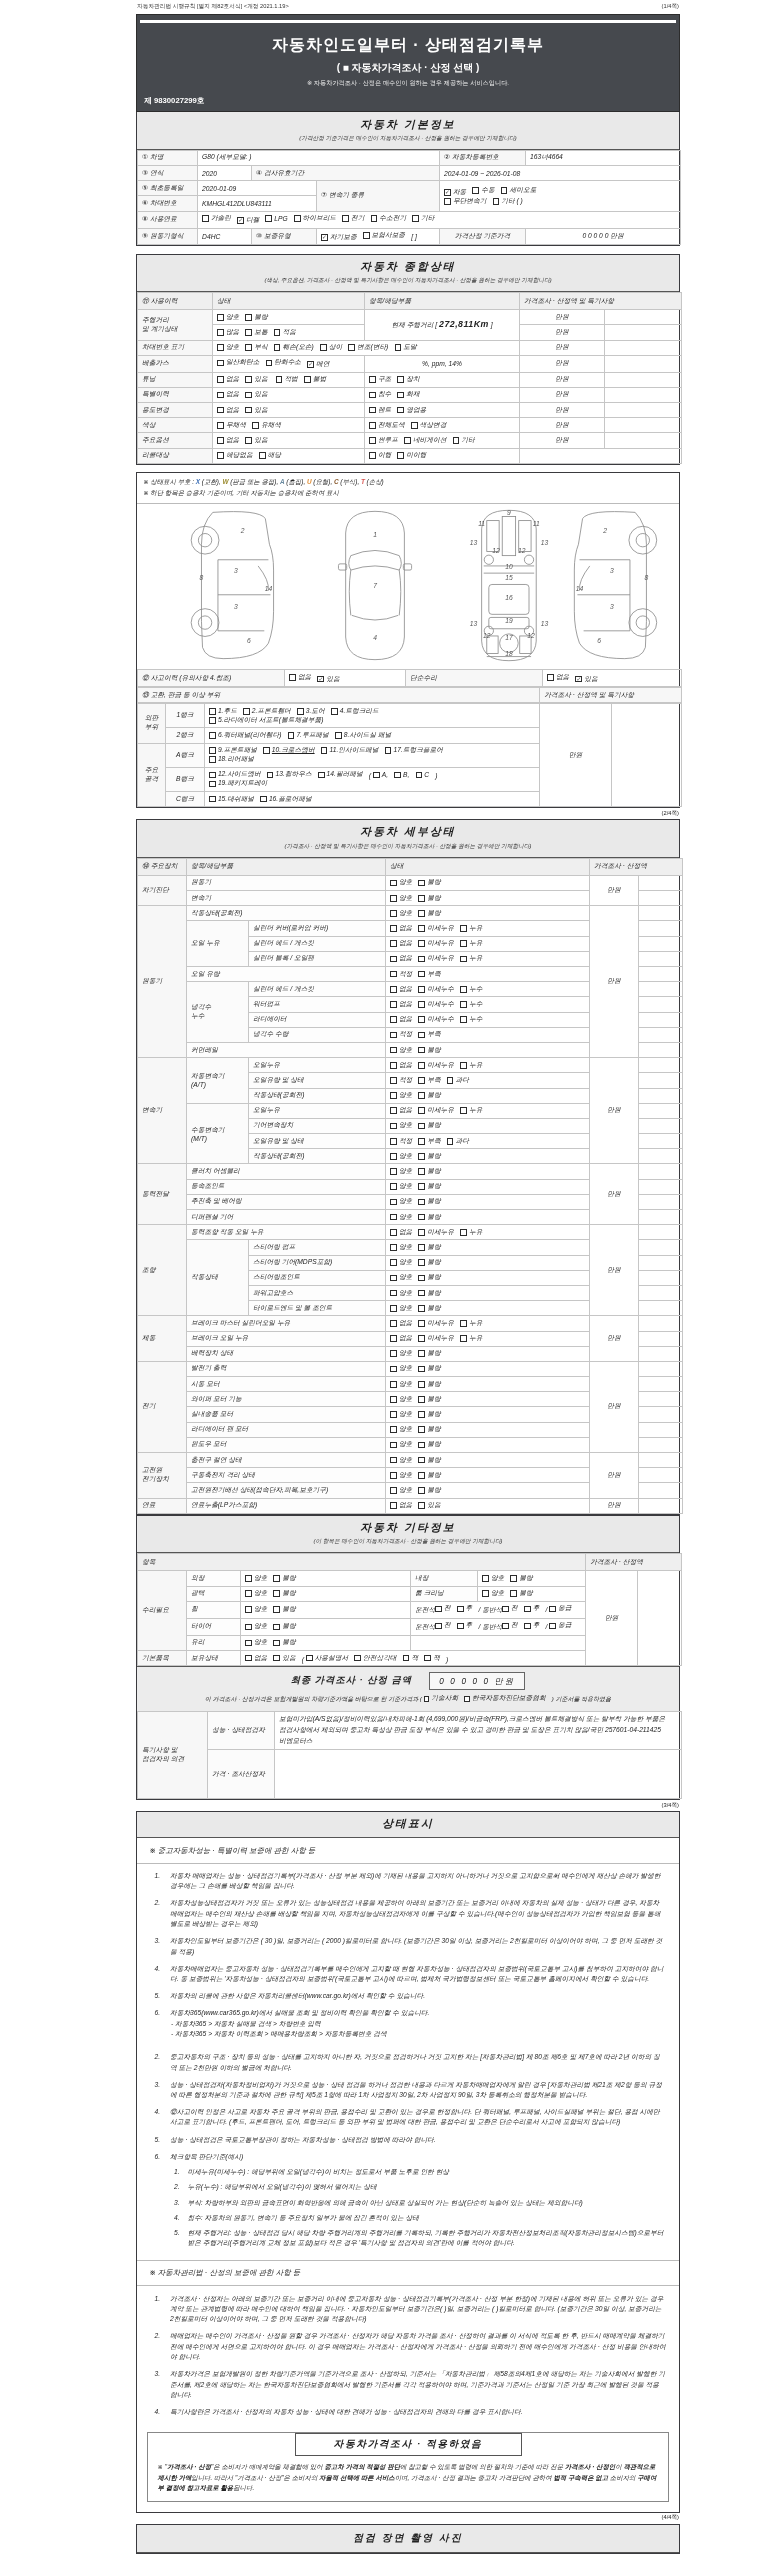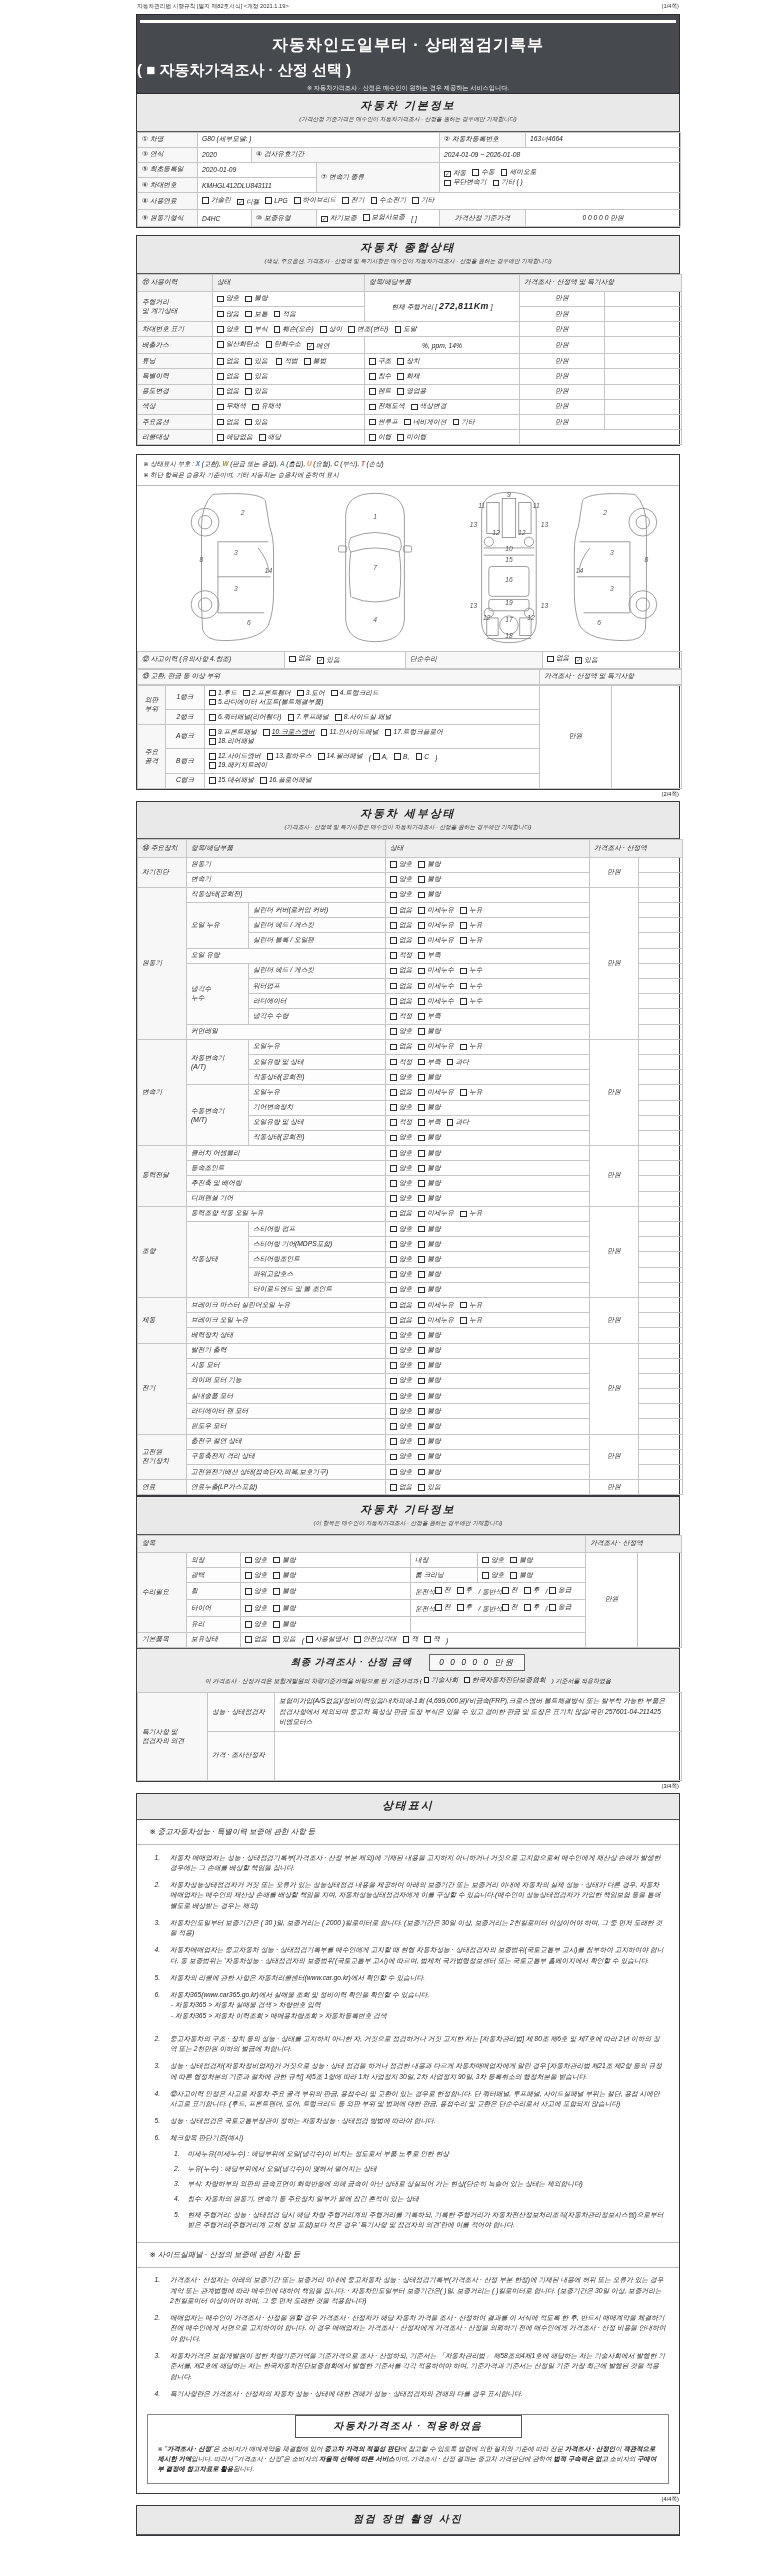--- a/index.html
+++ b/index.html
@@ -8,21 +8,21 @@
     width:773px; min-height:2576px; position:relative;
     font-family:"Liberation Sans","DejaVu Sans",sans-serif;
     color:#222; font-size:6.7px;
   }
   .doc { width:544px; margin-left:136px; padding-top:2.1px; }
   .topline { display:flex; justify-content:space-between; font-size:5.7px; color:#333; padding:1px 1px 3.1px 1px;}
   
   .banner { background:#46494e; color:#fff; padding:5.2px 0 0 0; border:0.5px solid #2c2c2c;}
   .banner .stripe { height:3.1px; background:#fff; margin:0 3.1px; }
   .banner h1 { text-align:center; font-size:16px; letter-spacing:1px; margin-top:11.3px; font-weight:bold;}
-  .banner .sub { text-align:left; font-size:15px; margin-top:5.2px; font-weight:bold;}
+  .banner .sub { text-align:center; font-size:10px; margin-top:5.2px; font-weight:bold;}
   .banner .note { text-align:center; font-size:6.2px; margin-top:4.1px; color:#f0f0f0;}
   .banner .docno { font-size:7.7px; font-weight:bold; padding:8.2px 0 5.2px 7.2px; }
   
   .sec { border:1.3px solid #3a3a3e; border-top:none; margin-bottom:0; background:#fff;font-style:italic;}
   .sec.first-border { border-top:1.3px solid #3a3a3e; }
   .sec-head { background:#e9e9e9; border-bottom:1px solid #555; text-align:center; padding:5.2px 0 6.2px 0;}
   .sec-head .t { font-size:10.8px; font-weight:bold; letter-spacing:2.1px;}
   .sec-head .s { font-size:5.7px; margin-top:3.1px; color:#333;}
   .gap { height:7.2px; }
   .pgmark { text-align:right; font-size:5.7px; padding:1.5px 1px; }
@@ -78,20 +78,21 @@
   <div class="topline">
     <span>자동차관리법 시행규칙 [별지 제82호서식] &lt;개정 2021.1.19&gt;</span>
     <span>(1/4쪽)</span>
   </div>
 
   <div class="banner">
     <div class="stripe"></div>
     <h1>자동차인도일부터 · 상태점검기록부</h1>
     <div class="sub">( ■ 자동차가격조사 · 산정 선택 )</div>
     <div class="note">※ 자동차가격조사 · 산정은 매수인이 원하는 경우 제공하는 서비스입니다.</div>
+    <div class="docno">제 9830027299호</div>
   </div>
 
   <div class="sec">
     <div class="sec-head">
       <div class="t">자동차 기본정보</div>
       <div class="s">(가격산정 기준가격은 매수인이 자동차가격조사 · 산정을 원하는 경우에만 기재합니다)</div>
     </div>
     <table>
       <colgroup>
           <col style="width:60px">
@@ -1439,21 +1440,21 @@
               <div class="txt">부식: 차량하부와 외판의 금속표면이 화학반응에 의해 금속이 아닌 상태로 상실되어 가는 현상(단순히 녹슬어 있는 상태는 제외합니다)</div>
             </div><div class="nsubnum">
               <span class="num">4.</span>
               <div class="txt">침수: 자동차의 원동기, 변속기 등 주요장치 일부가 물에 잠긴 흔적이 있는 상태</div>
             </div><div class="nsubnum">
               <span class="num">5.</span>
               <div class="txt">현재 주행거리: 성능 · 상태점검 당시 해당 차량 주행거리계의 주행거리를 기록하되, 기록한 주행거리가 자동차전산정보처리조직(자동차관리정보시스템)으로부터 받은 주행거리(주행거리계 교체 정보 포함)보다 적은 경우 '특기사항 및 점검자의 의견'란에 이를 적어야 합니다.</div>
             </div></div>
         </div>
       </div>
-    <div class="notice-heading">※ 사이드실패널 · 산정의 보증에 관한 사항 등</div>
+    <div class="notice-heading">※ 자동차관리법 · 산정의 보증에 관한 사항 등</div>
     <div class="notice-block" id="nblock3">
         <div class="nitem">
           <span class="num">1.</span>
           <div class="txt">가격조사 · 산정자는 아래의 보증기간 또는 보증거리 이내에 중고자동차 성능 · 상태점검기록부(가격조사 · 산정 부분 한정)에 기재된 내용에 허위 또는 오류가 있는 경우 계약 또는 관계법령에 따라 매수인에 대하여 책임을 집니다.  · 자동차인도일부터 보증기간은(      )일, 보증거리는 (      )킬로미터로 합니다. (보증기간은 30일 이상, 보증거리는 2천킬로미터 이상이어야 하며, 그 중 먼저 도래한 것을 적용합니다)</div>
         </div>
         <div class="nitem">
           <span class="num">2.</span>
           <div class="txt">매매업자는 매수인이 가격조사 · 산정을 원할 경우 가격조사 · 산정자가 해당 자동차 가격을 조사 · 산정하여 결과를 이 서식에 적도록 한 후, 반드시 매매계약을 체결하기 전에 매수인에게 서면으로 고지하여야 합니다. 이 경우 매매업자는 가격조사 · 산정자에게 가격조사 · 산정을 의뢰하기 전에 매수인에게 가격조사 · 산정 비용을 안내하여야 합니다.</div>
         </div>
         <div class="nitem">

